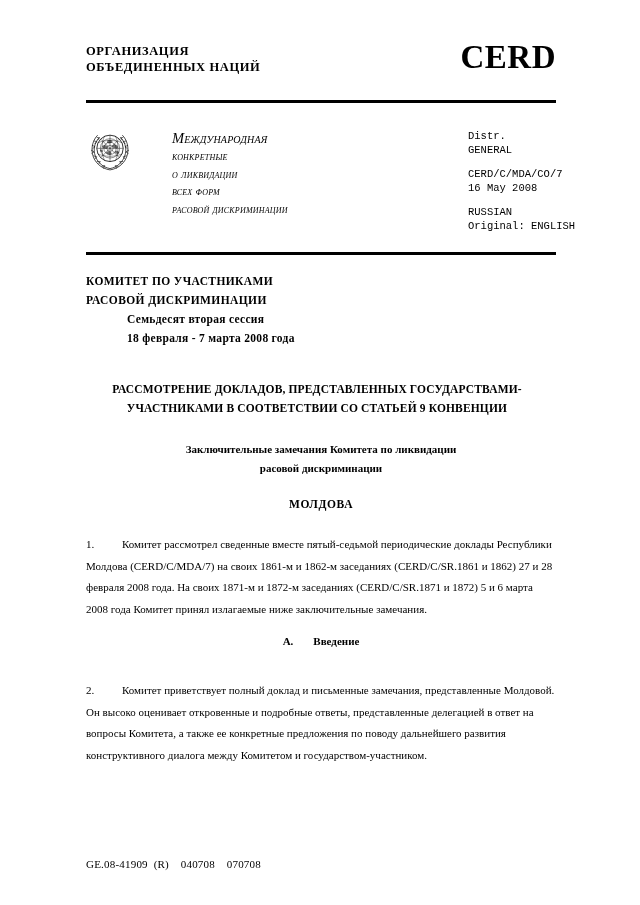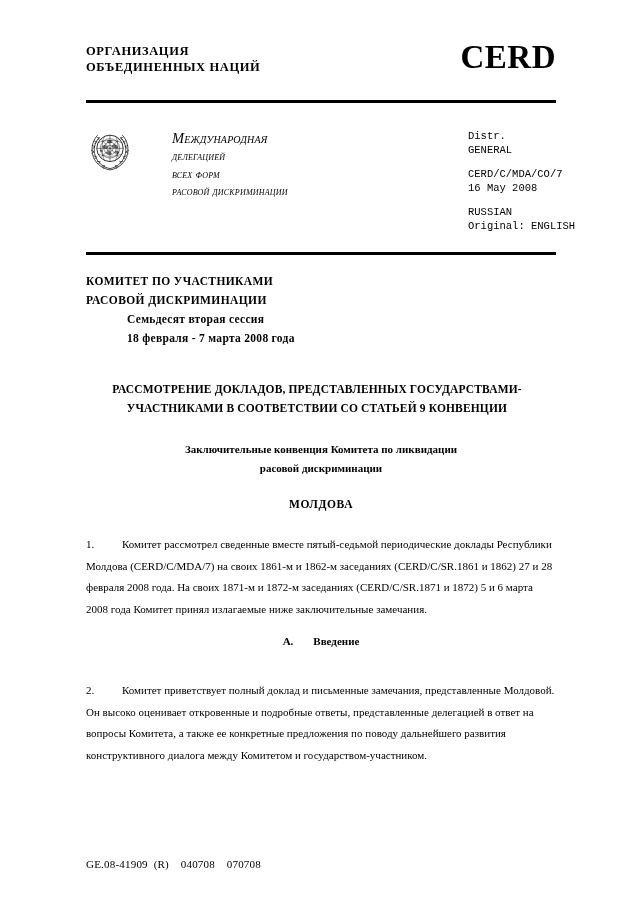--- a/index.html
+++ b/index.html
@@ -288,21 +288,22 @@
           <path d="M57 36 c7 -2 12 2 11 7 c-6 3 -12 0 -13 -5 z"></path>
           <path d="M42 52 c6 -3 12 0 12 5 c-6 3 -11 1 -13 -3 z"></path>
           <path d="M62 50 c5 -2 9 1 9 5 c-4 3 -9 1 -10 -3 z"></path>
           <path d="M28 47 c4 -1 6 2 5 5 c-4 1 -6 -1 -6 -4 z"></path>
         </g>
       </svg>
     </div>
 
     <div class="conv-title">
       <span class="l1">Международная</span>
-      <span class="ln">делегацией</span>
+      <span class="ln">конкретные</span>
+      <span class="ln">о ликвидации</span>
       <span class="ln">всех форм</span>
       <span class="ln">расовой дискриминации</span>
     </div>
 
     <div class="distr-block">
       <span class="grp">
         <span class="row">Distr.</span>
         <span class="row">GENERAL</span>
       </span>
       <span class="grp">
@@ -324,21 +325,21 @@
     <span class="cl sess">Семьдесят вторая сессия</span>
     <span class="cl sess">18 февраля - 7 марта 2008 года</span>
   </div>
 
   <div class="main-title">
     <span>РАССМОТРЕНИЕ ДОКЛАДОВ, ПРЕДСТАВЛЕННЫХ ГОСУДАРСТВАМИ-</span>
     <span>УЧАСТНИКАМИ В СООТВЕТСТВИИ СО СТАТЬЕЙ 9 КОНВЕНЦИИ</span>
   </div>
 
   <div class="sub-title">
-    <span>Заключительные конвенция Комитета по ликвидации</span>
+    <span>Заключительные замечания Комитета по ликвидации</span>
     <span>расовой дискриминации</span>
   </div>
 
   <div class="country">МОЛДОВА</div>
 
   <div class="para" id="para-1">
     <span class="num">1.</span><span>Комитет рассмотрел сведенные вместе пятый-седьмой периодические доклады Республики Молдова (CERD/C/MDA/7) на своих 1861-м и 1862-м заседаниях (CERD/C/SR.1861 и 1862) 27 и 28 февраля 2008 года.  На своих 1871-м и 1872-м заседаниях (CERD/C/SR.1871 и 1872) 5 и 6 марта 2008 года Комитет принял излагаемые ниже заключительные замечания.</span>
   </div>
 
   <div class="section-head" id="section-a">

